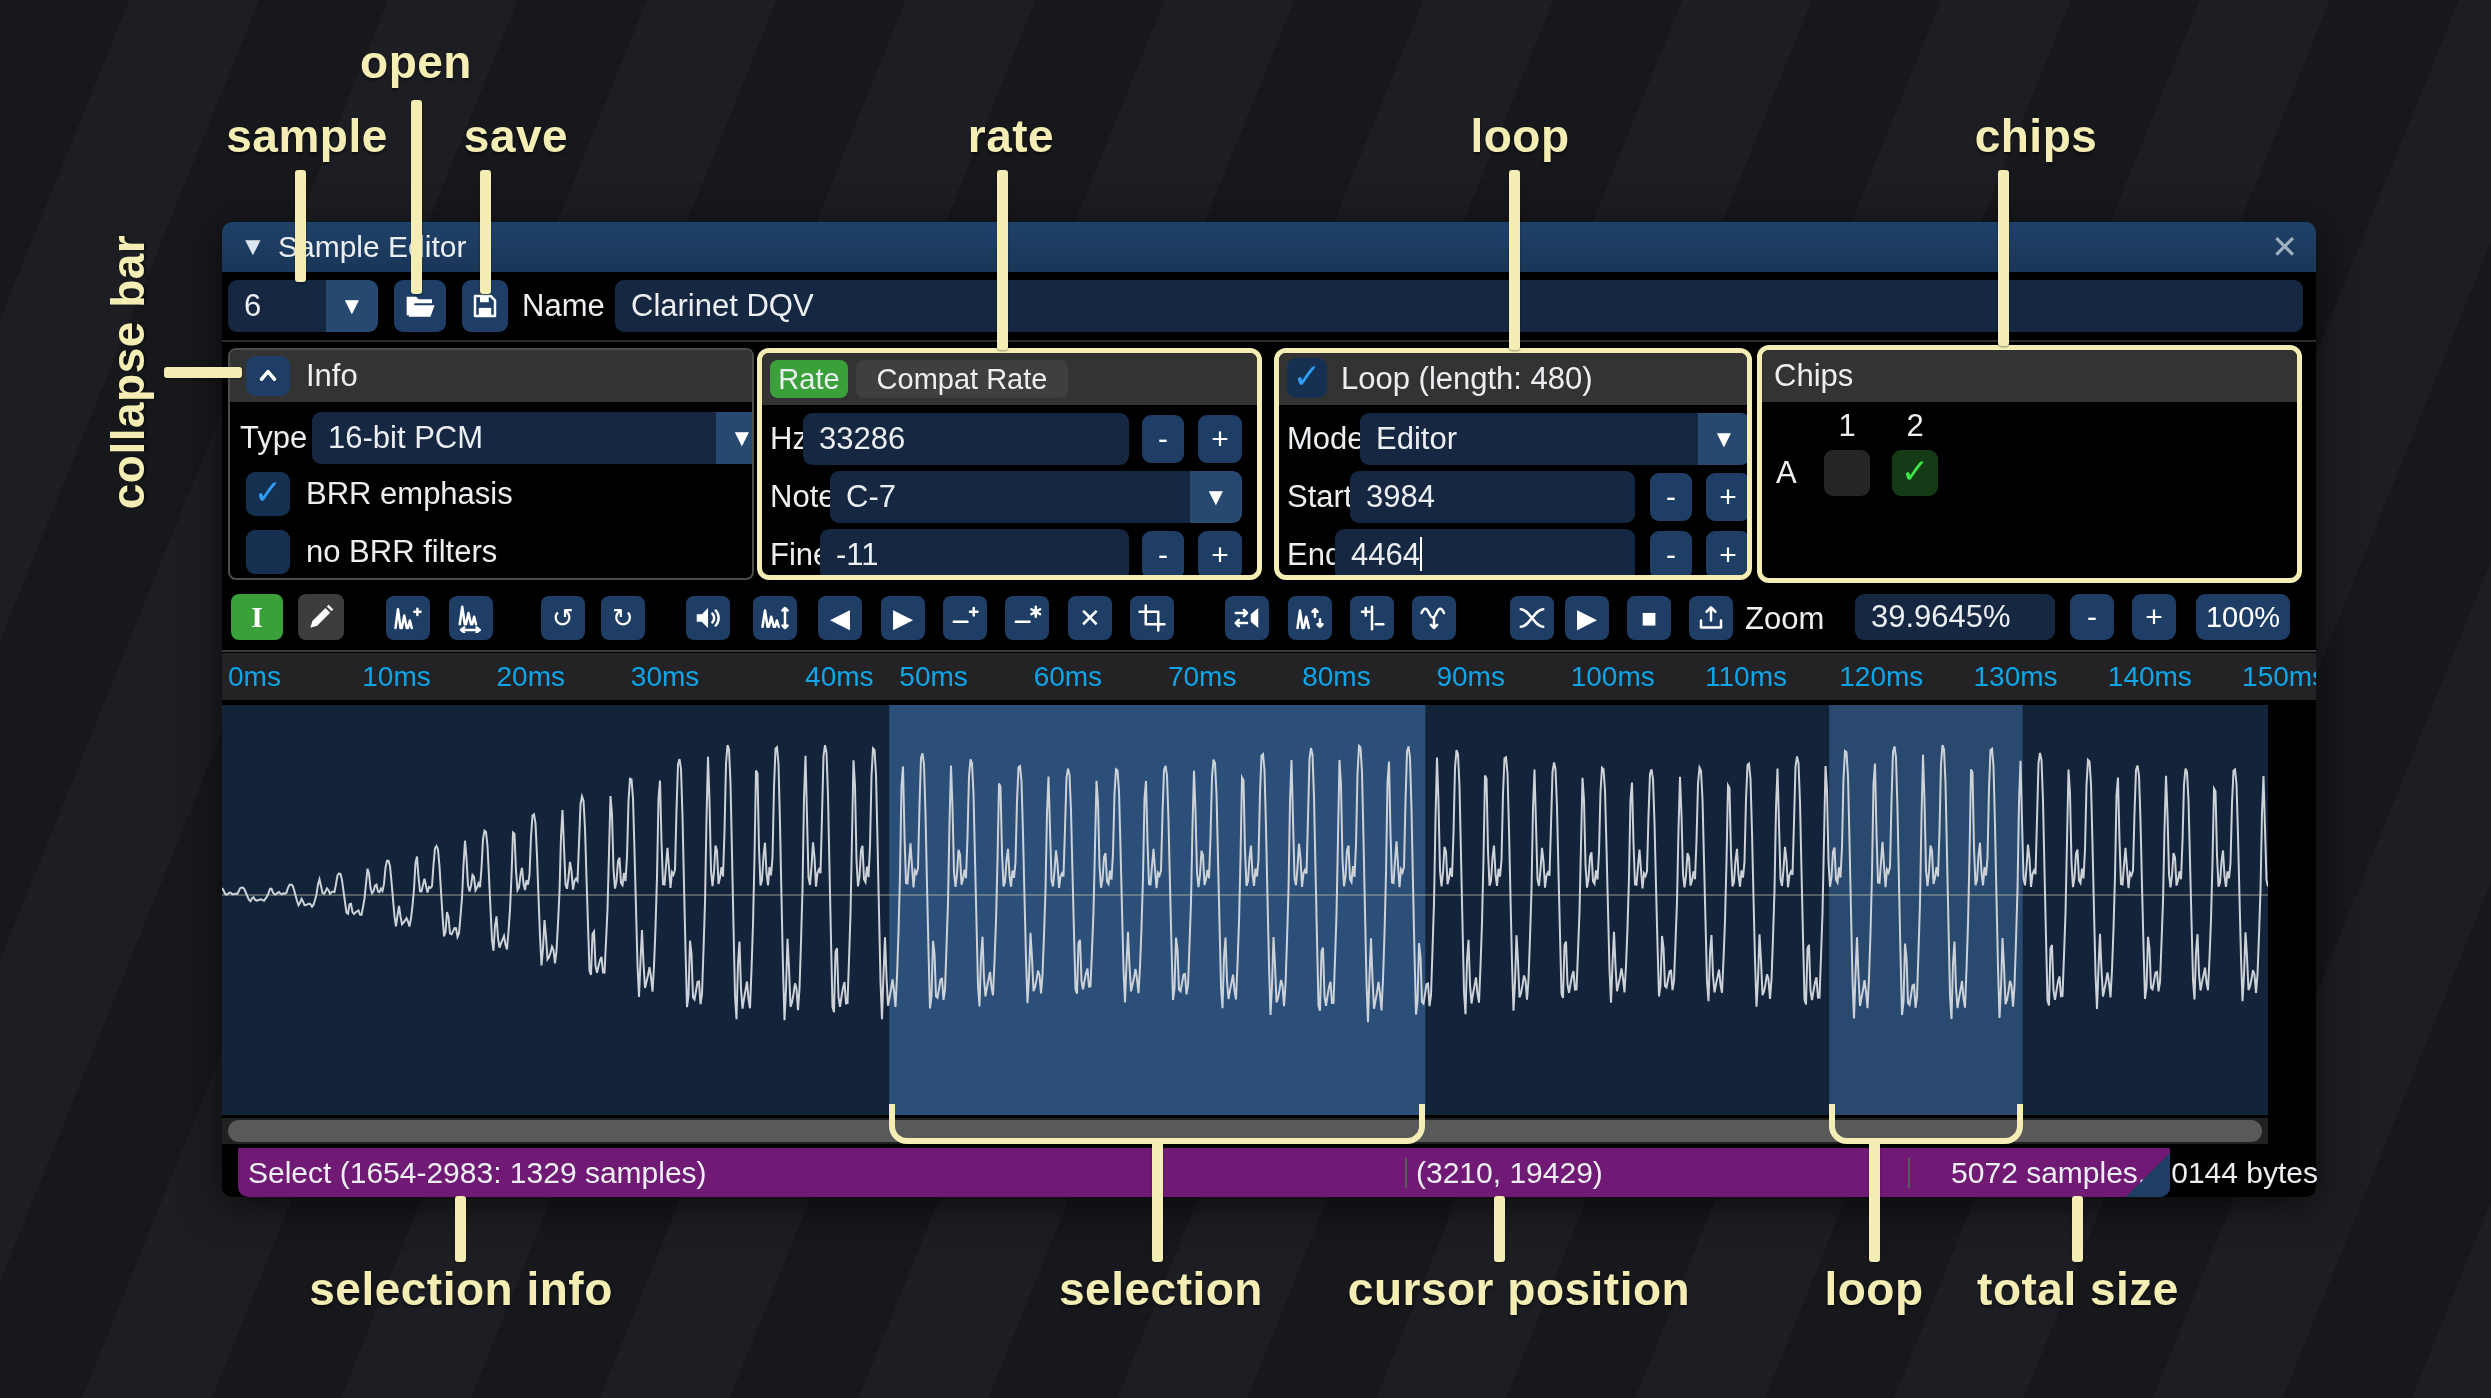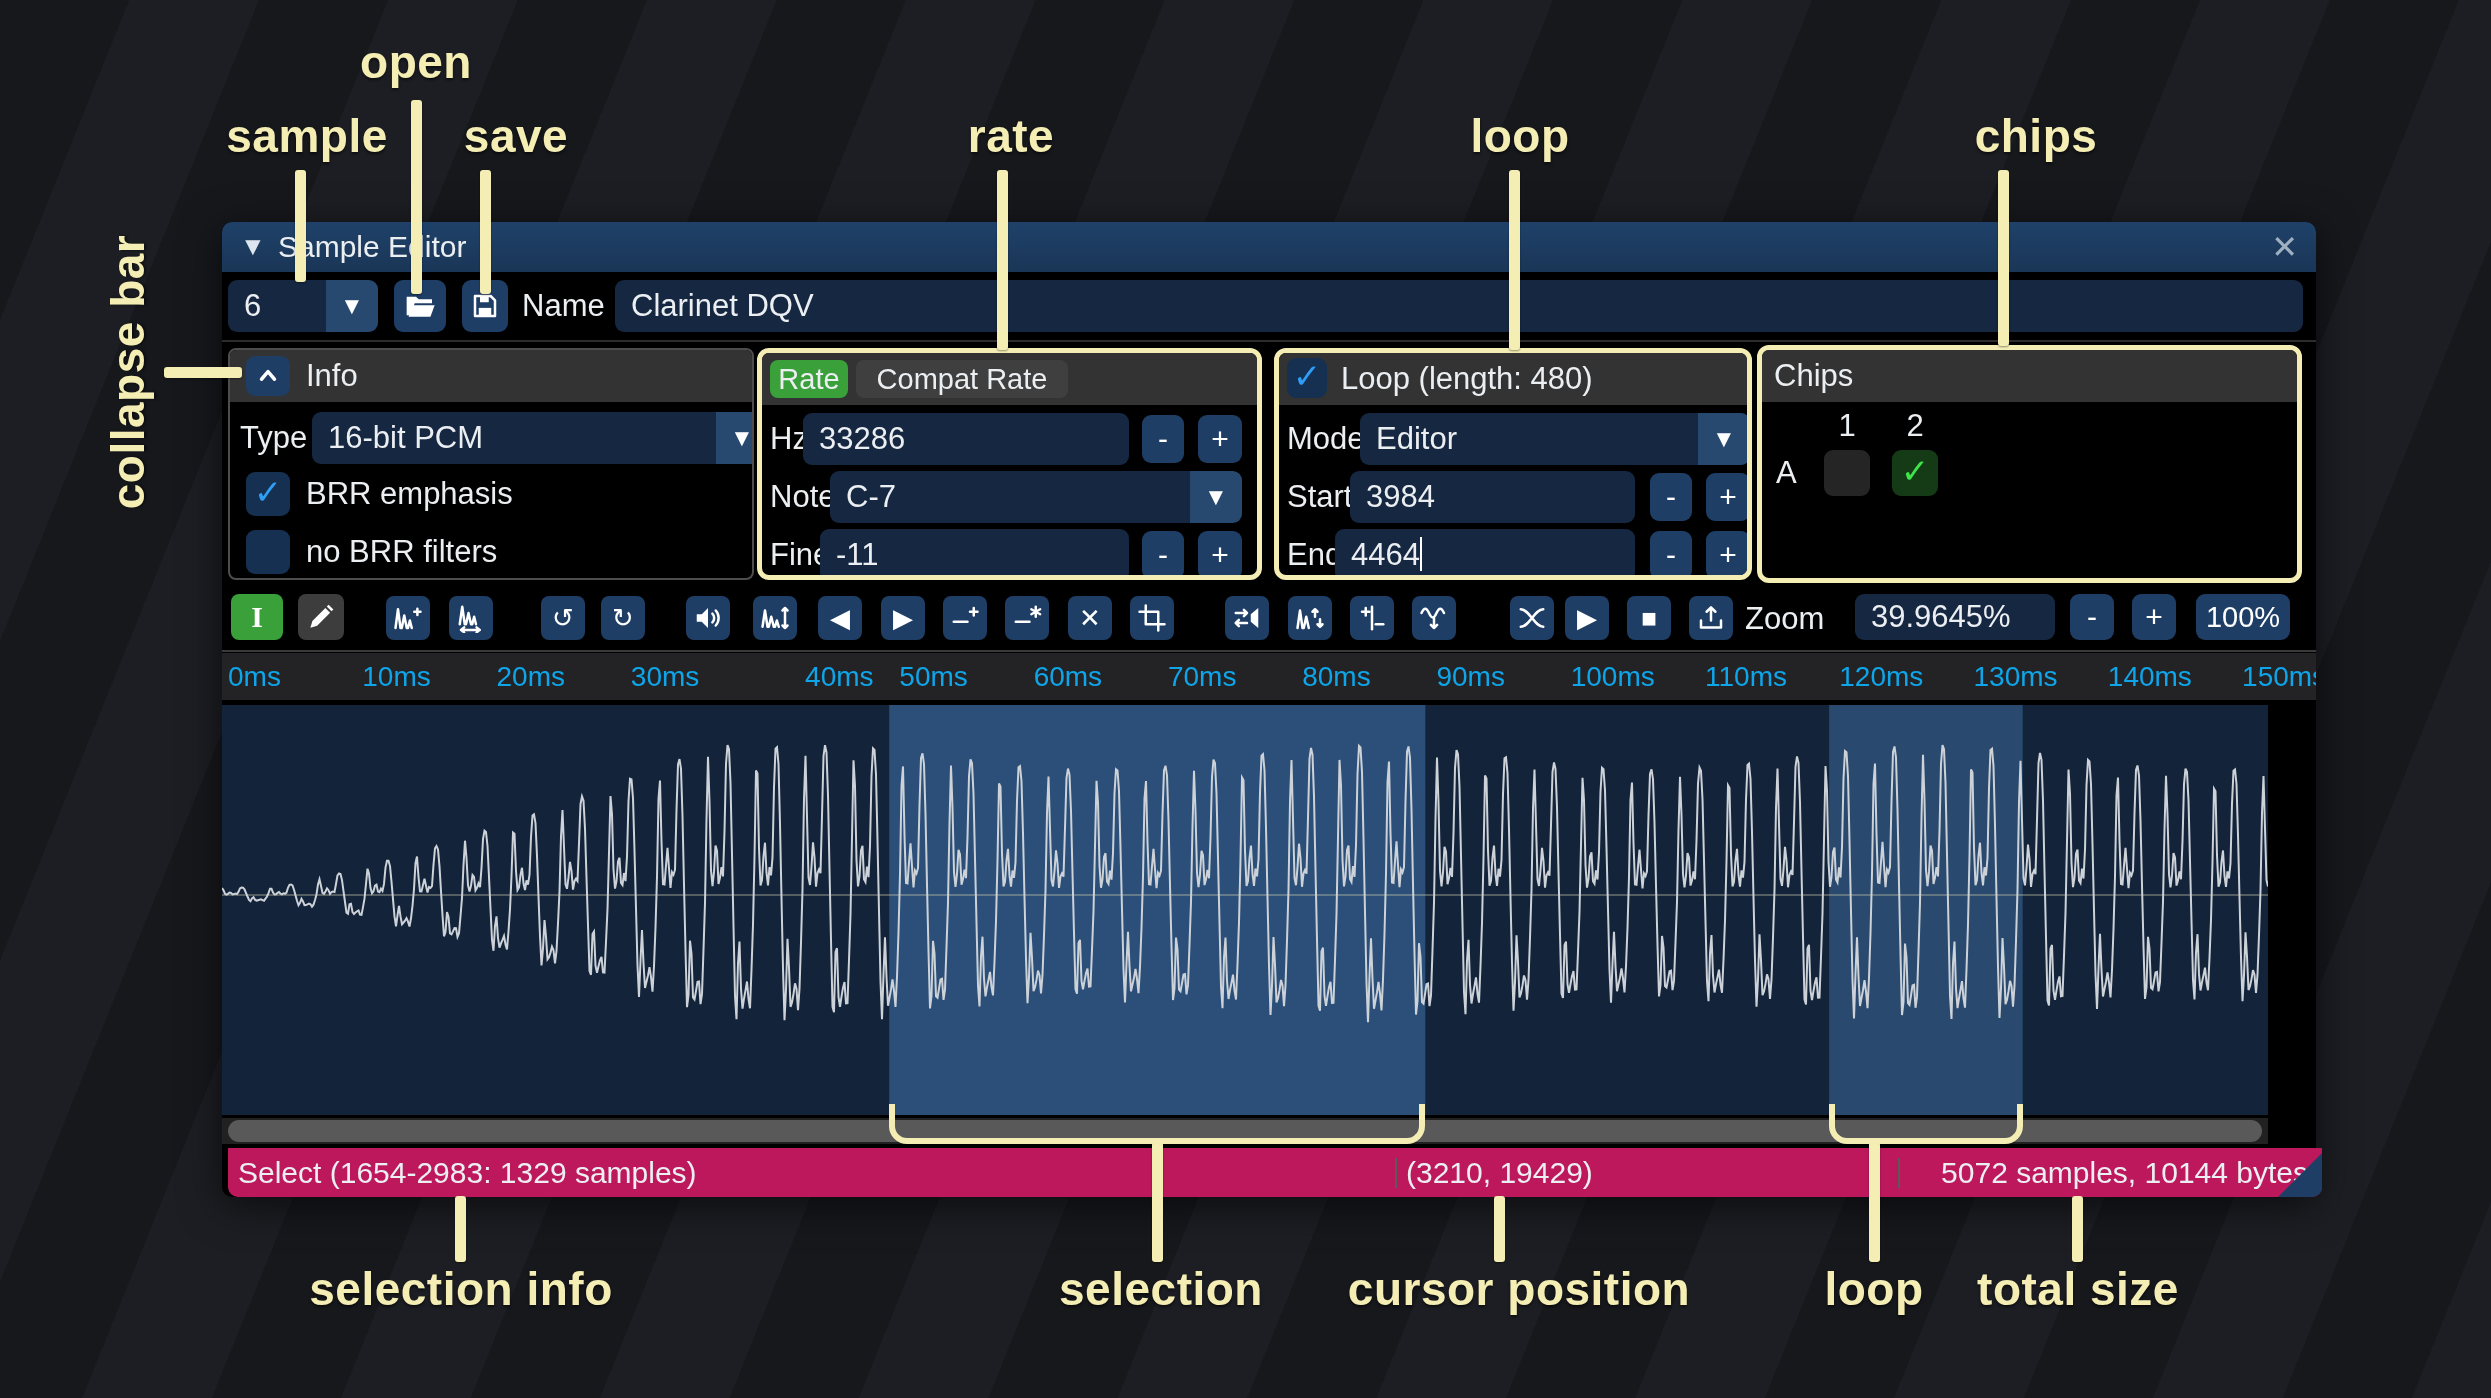--- a/index.html
+++ b/index.html
@@ -345,21 +345,21 @@
         <rect id="looprect" y="0" height="410" x="1607.1" width="193.6" fill="#29496e"></rect>
         <line id="zeroline" x1="0" y1="190" x2="2046" y2="190" stroke="rgba(210,205,170,0.35)" stroke-width="2"></line>
         <polyline id="wavepath" fill="none" stroke-width="2" points="0.0,183.0 1.5,185.3 3.0,188.8 4.5,189.6 6.0,188.8 7.5,187.5 9.0,187.8 10.5,189.4 12.0,189.1 13.5,188.6 15.0,189.1 16.5,186.8 18.0,183.4 19.5,182.5 21.0,182.7 22.5,184.4 24.0,188.0 25.5,191.5 27.0,195.0 28.5,196.2 30.0,193.4 31.5,192.3 33.0,194.7 34.5,195.7 36.0,195.2 37.5,194.8 39.0,194.3 40.5,195.2 42.0,195.7 43.5,193.7 45.0,191.5 46.5,188.1 48.0,183.7 49.5,183.8 51.0,187.6 52.5,189.5 54.0,189.2 55.5,187.9 57.0,187.1 58.5,188.7 60.0,189.4 61.5,188.3 63.0,188.8 64.5,187.6 66.0,182.8 67.5,179.9 69.0,179.5 70.5,180.4 72.0,184.7 73.5,190.2 75.0,195.8 76.5,200.2 78.0,197.9 79.5,193.8 81.0,196.4 82.5,200.1 84.0,199.9 85.5,199.4 87.0,198.6 88.5,199.3 90.0,201.7 91.5,199.7 93.0,195.0 94.5,189.4 96.0,179.4 97.5,174.3 99.0,181.0 100.5,187.9 102.0,188.8 103.5,186.6 105.0,183.4 106.5,185.2 108.0,188.9 109.5,187.1 111.0,186.6 112.5,187.0 114.0,179.0 115.5,170.3 117.0,168.4 118.5,169.0 120.0,175.1 121.5,186.1 123.0,197.0 124.5,207.6 126.0,208.7 127.5,199.3 129.0,198.8 130.5,207.1 132.0,209.0 133.5,207.6 135.0,206.3 136.5,205.5 138.0,209.6 139.5,209.9 141.0,202.1 142.5,193.7 144.0,178.9 145.5,163.7 147.0,168.4 148.5,183.1 150.0,188.3 151.5,186.2 153.0,180.7 154.5,179.6 156.0,186.6 157.5,187.2 159.0,183.7 160.5,186.0 162.0,178.9 163.5,162.6 165.0,155.8 166.5,155.7 168.0,161.1 169.5,176.7 171.0,194.1 172.5,211.4 174.0,221.3 175.5,210.3 177.0,200.9 178.5,211.4 180.0,219.3 181.5,217.5 183.0,215.7 184.5,213.2 186.0,216.6 187.5,221.5 189.0,213.3 190.5,200.8 192.0,184.0 193.5,157.8 195.0,151.6 196.5,172.0 198.0,186.3 199.5,186.4 201.0,179.9 202.5,173.7 204.0,180.8 205.5,187.6 207.0,182.0 208.5,182.9 210.0,181.1 211.5,159.8 213.0,143.3 214.5,141.1 216.0,144.4 217.5,161.4 219.0,186.2 220.5,210.2 222.0,231.3 223.5,227.1 225.0,207.0 226.5,212.0 228.0,228.4 229.5,229.4 231.0,226.4 232.5,223.0 234.0,223.1 235.5,231.9 237.0,228.2 238.5,211.2 240.0,193.0 241.5,160.3 243.0,135.7 244.5,153.2 246.0,180.2 247.5,186.5 249.0,180.8 250.5,170.0 252.0,172.0 253.5,185.4 255.0,182.8 256.5,178.4 258.0,182.2 259.5,163.0 261.0,134.1 262.5,125.7 264.0,126.9 265.5,141.0 267.0,172.1 268.5,203.7 270.0,235.0 271.5,245.8 273.0,221.0 274.5,211.3 276.0,233.1 277.5,242.6 279.0,238.3 280.5,234.8 282.0,230.9 283.5,239.5 285.0,244.4 286.5,226.2 288.0,204.4 289.5,170.9 291.0,127.5 292.5,128.7 294.0,166.3 295.5,185.1 297.0,182.4 298.5,169.8 300.0,162.8 301.5,178.3 303.0,185.0 304.5,175.3 306.0,179.6 307.5,170.0 309.0,132.0 310.5,110.6 312.0,109.3 313.5,118.2 315.0,150.9 316.5,191.6 318.0,231.1 319.5,260.4 321.0,243.5 322.5,215.0 324.0,231.7 325.5,254.4 327.0,252.2 328.5,247.6 330.0,241.7 331.5,245.2 333.0,258.3 334.5,245.8 336.0,218.4 337.5,186.6 339.0,131.6 340.5,105.0 342.0,142.2 343.5,179.2 345.0,183.8 346.5,172.4 348.0,156.9 349.5,166.2 351.0,184.7 352.5,176.0 354.0,173.6 355.5,175.9 357.0,138.6 358.5,99.2 360.0,91.4 361.5,95.6 363.0,123.6 364.5,172.8 366.0,220.3 367.5,265.8 369.0,269.8 370.5,229.1 372.0,226.6 373.5,260.6 375.0,267.9 376.5,261.3 378.0,255.3 379.5,251.8 381.0,267.3 382.5,267.6 384.0,236.9 385.5,204.1 387.0,147.9 388.5,91.0 390.0,109.5 391.5,164.3 393.0,183.6 394.5,176.1 396.0,156.4 397.5,152.7 399.0,177.9 400.5,180.1 402.0,168.0 403.5,176.1 405.0,151.6 406.5,96.3 408.0,73.8 409.5,74.4 411.0,93.3 412.5,145.8 414.0,203.4 415.5,260.2 417.0,291.9 418.5,255.7 420.0,225.1 421.5,258.2 423.0,283.0 424.5,276.7 426.0,270.4 427.5,262.1 429.0,272.2 430.5,286.7 432.0,261.1 433.5,222.7 435.0,171.9 436.5,93.6 438.0,75.5 439.5,136.7 441.0,179.1 442.5,179.5 444.0,160.5 445.5,142.8 447.0,163.5 448.5,183.0 450.0,167.2 451.5,169.8 453.0,164.7 454.5,105.1 456.0,59.5 457.5,54.1 459.0,63.9 460.5,111.2 462.0,179.7 463.5,245.0 465.0,302.1 466.5,290.1 468.0,235.7 469.5,248.8 471.0,292.4 472.5,294.5 474.0,286.0 475.5,276.8 477.0,276.5 478.5,299.1 480.0,288.9 481.5,244.7 483.0,197.8 484.5,113.9 486.0,51.7 487.5,96.6 489.0,165.2 490.5,181.2 492.0,166.9 493.5,140.5 495.0,145.6 496.5,178.9 498.0,172.6 499.5,162.1 501.0,171.4 502.5,126.1 504.0,58.9 505.5,40.1 507.0,44.1 508.5,77.7 510.0,149.3 511.5,220.9 513.0,290.9 514.5,314.2 516.0,258.5 517.5,236.6 519.0,283.8 520.5,303.6 522.0,293.7 523.5,285.4 525.0,276.5 526.5,293.9 528.0,303.3 529.5,264.9 531.0,219.6 532.5,151.7 534.0,65.5 535.5,68.5 537.0,143.4 538.5,180.4 540.0,175.2 541.5,151.0 543.0,137.7 544.5,167.7 546.0,180.5 547.5,162.2 549.0,170.4 550.5,152.7 552.0,82.4 553.5,43.6 555.0,42.2 556.5,59.2 558.0,119.3 559.5,192.9 561.0,263.6 562.5,315.3 564.0,284.6 565.5,233.9 567.0,262.8 568.5,301.8 570.0,297.5 571.5,289.0 573.0,278.3 574.5,283.6 576.0,305.2 577.5,283.6 579.0,237.4 580.5,184.4 582.0,93.8 583.5,50.7 585.0,112.1 586.5,172.5 588.0,180.0 589.5,161.8 591.0,137.3 592.5,152.4 594.0,181.6 595.5,168.1 597.0,164.4 598.5,168.2 600.0,111.0 601.5,51.2 603.0,40.2 604.5,47.3 606.0,90.3 607.5,164.3 609.0,235.0 610.5,301.9 612.0,307.2 613.5,247.0 615.0,243.2 616.5,291.8 618.0,301.8 619.5,291.7 621.0,282.6 622.5,277.1 624.0,298.4 625.5,298.1 627.0,255.0 628.5,209.4 630.0,132.4 631.5,55.2 633.0,81.0 634.5,155.5 636.0,181.4 637.5,171.5 639.0,145.5 640.5,140.9 642.0,174.2 643.5,177.1 645.0,161.6 646.5,172.1 648.0,141.0 649.5,71.1 651.0,43.3 652.5,44.9 654.0,69.3 655.5,135.2 657.0,206.6 658.5,276.1 660.0,314.2 661.5,269.6 663.0,232.3 664.5,271.7 666.0,300.8 667.5,292.7 669.0,284.7 670.5,274.4 672.0,285.6 673.5,301.9 675.0,271.8 676.5,227.4 678.0,169.4 679.5,81.0 681.0,61.4 682.5,130.4 684.0,177.9 685.5,178.4 687.0,157.6 688.5,138.4 690.0,161.2 691.5,182.4 693.0,165.5 694.5,168.5 696.0,163.2 697.5,100.5 699.0,53.2 700.5,48.3 702.0,59.3 703.5,108.8 705.0,179.4 706.5,246.1 708.0,303.5 709.5,290.9 711.0,235.8 712.5,248.5 714.0,291.4 715.5,292.8 717.0,283.9 718.5,274.4 720.0,273.7 721.5,294.9 723.0,284.6 724.5,242.1 726.0,197.4 727.5,118.4 729.0,60.6 730.5,103.1 732.0,167.1 733.5,181.9 735.0,168.8 736.5,144.7 738.0,149.4 739.5,179.8 741.0,174.1 742.5,164.6 744.0,173.1 745.5,132.0 747.0,71.2 748.5,54.4 750.0,58.2 751.5,88.7 753.0,153.4 754.5,217.8 756.0,280.7 757.5,301.4 759.0,251.4 760.5,231.7 762.0,273.8 763.5,291.3 765.0,282.3 766.5,274.8 768.0,266.9 769.5,282.1 771.0,290.4 772.5,256.2 774.0,216.2 775.5,155.6 777.0,78.5 778.5,81.4 780.0,148.4 781.5,181.4 783.0,176.8 784.5,155.4 786.0,143.8 787.5,170.3 789.0,181.6 790.5,165.5 792.0,172.8 793.5,157.3 795.0,95.9 796.5,62.2 798.0,61.1 799.5,76.2 801.0,128.6 802.5,192.5 804.0,253.7 805.5,298.3 807.0,271.7 808.5,227.8 810.0,252.7 811.5,286.1 813.0,282.3 814.5,274.9 816.0,265.6 817.5,270.1 819.0,288.4 820.5,269.9 822.0,230.4 823.5,185.2 825.0,108.1 826.5,71.5 828.0,123.8 829.5,175.1 831.0,181.5 832.5,166.1 834.0,145.4 835.5,158.1 837.0,182.9 838.5,171.5 840.0,168.4 841.5,171.6 843.0,123.3 844.5,72.9 846.0,63.6 847.5,69.6 849.0,105.9 850.5,168.3 852.0,228.0 853.5,284.4 855.0,288.8 856.5,238.1 858.0,234.8 859.5,275.9 861.0,284.3 862.5,275.8 864.0,268.2 865.5,263.5 867.0,281.5 868.5,281.3 870.0,244.9 871.5,206.4 873.0,141.3 874.5,75.8 876.0,97.7 877.5,160.7 879.0,182.7 880.5,174.3 882.0,152.2 883.5,148.2 885.0,176.5 886.5,179.0 888.0,165.7 889.5,174.7 891.0,148.1 892.5,88.2 894.0,64.3 895.5,65.5 897.0,86.3 898.5,142.8 900.0,204.3 901.5,264.3 903.0,297.4 904.5,258.9 906.0,226.7 907.5,261.0 909.0,286.4 910.5,279.5 912.0,272.7 913.5,263.8 915.0,273.8 916.5,288.2 918.0,261.9 919.5,223.0 921.0,171.8 922.5,93.6 924.0,76.0 925.5,137.1 927.0,179.2 928.5,179.6 930.0,161.1 931.5,143.8 933.0,164.2 934.5,183.2 936.0,167.9 937.5,170.6 939.0,165.7 940.5,108.7 942.0,65.4 943.5,60.7 945.0,70.4 946.5,115.5 948.0,180.3 949.5,241.7 951.0,295.0 952.5,283.5 954.0,232.5 955.5,244.6 957.0,284.7 958.5,286.3 960.0,278.2 961.5,269.5 963.0,269.0 964.5,289.4 966.0,279.9 967.5,239.6 969.0,197.0 970.5,121.5 972.0,65.8 973.5,106.3 975.0,167.9 976.5,182.1 978.0,169.4 979.5,145.8 981.0,150.3 982.5,180.1 984.0,174.4 985.5,165.0 987.0,173.3 988.5,132.5 990.0,71.8 991.5,54.7 993.0,58.2 994.5,88.4 996.0,153.1 997.5,218.1 999.0,281.8 1000.5,303.1 1002.0,252.4 1003.5,232.6 1005.0,275.8 1006.5,294.0 1008.0,285.1 1009.5,277.6 1011.0,269.6 1012.5,285.7 1014.0,294.5 1015.5,259.2 1017.0,217.4 1018.5,153.9 1020.0,72.5 1021.5,75.3 1023.0,146.0 1024.5,180.9 1026.0,176.0 1027.5,153.1 1029.0,140.5 1030.5,168.8 1032.0,180.9 1033.5,163.6 1035.0,171.4 1036.5,154.6 1038.0,87.7 1039.5,50.6 1041.0,49.1 1042.5,65.3 1044.0,122.5 1045.5,192.8 1047.0,260.3 1048.5,309.9 1050.0,280.6 1051.5,232.1 1053.0,259.9 1054.5,297.4 1056.0,293.3 1057.5,285.2 1059.0,275.0 1060.5,280.2 1062.0,301.1 1063.5,280.4 1065.0,235.8 1066.5,184.6 1068.0,96.9 1069.5,55.0 1071.0,114.4 1072.5,173.0 1074.0,180.2 1075.5,162.6 1077.0,138.7 1078.5,153.3 1080.0,181.8 1081.5,168.6 1083.0,165.0 1084.5,168.6 1086.0,112.6 1087.5,53.9 1089.0,42.9 1090.5,49.7 1092.0,91.9 1093.5,164.7 1095.0,234.4 1096.5,300.5 1098.0,305.8 1099.5,246.4 1101.0,242.7 1102.5,291.0 1104.0,300.9 1105.5,291.1 1107.0,282.1 1108.5,276.7 1110.0,298.0 1111.5,297.9 1113.0,254.9 1114.5,209.4 1116.0,132.4 1117.5,54.9 1119.0,80.6 1120.5,155.3 1122.0,181.4 1123.5,171.4 1125.0,145.2 1126.5,140.5 1128.0,174.0 1129.5,177.0 1131.0,161.2 1132.5,171.9 1134.0,140.3 1135.5,69.2 1137.0,40.9 1138.5,42.4 1140.0,67.1 1141.5,134.1 1143.0,206.9 1144.5,277.9 1146.0,317.1 1147.5,271.5 1149.0,233.4 1150.5,273.8 1152.0,303.8 1153.5,295.5 1155.0,287.4 1156.5,276.9 1158.0,288.6 1159.5,305.5 1161.0,274.5 1162.5,228.7 1164.0,168.7 1165.5,77.1 1167.0,56.6 1168.5,128.2 1170.0,177.4 1171.5,177.9 1173.0,156.3 1174.5,136.3 1176.0,160.0 1177.5,182.1 1179.0,164.5 1180.5,167.5 1182.0,162.0 1183.5,96.3 1185.0,46.7 1186.5,41.4 1188.0,52.8 1189.5,104.7 1191.0,178.9 1192.5,249.0 1194.0,309.6 1195.5,296.3 1197.0,238.2 1198.5,251.8 1200.0,297.0 1201.5,298.6 1203.0,289.3 1204.5,279.3 1206.0,278.6 1207.5,301.2 1209.0,290.3 1210.5,245.2 1212.0,197.8 1213.5,114.0 1215.0,52.6 1216.5,97.6 1218.0,165.6 1219.5,181.4 1221.0,167.5 1222.5,141.7 1224.0,146.7 1225.5,179.2 1227.0,173.1 1228.5,162.9 1230.0,171.9 1231.5,128.1 1233.0,63.1 1234.5,45.1 1236.0,49.1 1237.5,81.6 1239.0,150.8 1240.5,219.8 1242.0,287.0 1243.5,309.3 1245.0,255.7 1246.5,234.7 1248.0,279.8 1249.5,298.5 1251.0,289.0 1252.5,280.9 1254.0,272.4 1255.5,288.8 1257.0,297.6 1258.5,261.0 1260.0,218.1 1261.5,153.1 1263.0,70.4 1264.5,73.6 1266.0,145.4 1267.5,180.8 1269.0,175.9 1270.5,152.9 1272.0,140.5 1273.5,168.9 1275.0,181.0 1276.5,163.8 1278.0,171.6 1279.5,155.0 1281.0,89.3 1282.5,53.2 1284.0,52.2 1285.5,68.3 1287.0,124.3 1288.5,192.7 1290.0,258.0 1291.5,305.7 1293.0,277.1 1294.5,230.4 1296.0,256.8 1297.5,292.5 1299.0,288.3 1300.5,280.4 1302.0,270.5 1303.5,275.2 1305.0,294.6 1306.5,274.9 1308.0,232.9 1309.5,184.9 1311.0,103.2 1312.5,64.5 1314.0,119.9 1315.5,174.2 1317.0,181.0 1318.5,164.8 1320.0,142.9 1321.5,156.4 1323.0,182.6 1324.5,170.5 1326.0,167.3 1327.5,170.6 1329.0,119.9 1330.5,67.1 1332.0,57.5 1333.5,63.9 1335.0,102.0 1336.5,167.3 1338.0,229.7 1339.5,288.5 1341.0,293.0 1342.5,240.1 1344.0,236.6 1345.5,279.2 1347.0,287.9 1348.5,279.0 1350.0,271.0 1351.5,266.1 1353.0,284.6 1354.5,284.3 1356.0,246.6 1357.5,206.9 1359.0,139.9 1360.5,72.7 1362.0,95.2 1363.5,160.0 1365.0,182.6 1366.5,174.0 1368.0,151.4 1369.5,147.4 1371.0,176.3 1372.5,178.8 1374.0,165.3 1375.5,174.5 1377.0,147.5 1378.5,86.8 1380.0,62.8 1381.5,64.2 1383.0,85.4 1384.5,142.5 1386.0,204.4 1387.5,264.7 1389.0,297.8 1390.5,259.1 1392.0,226.7 1393.5,261.0 1395.0,286.3 1396.5,279.3 1398.0,272.4 1399.5,263.5 1401.0,273.3 1402.5,287.5 1404.0,261.3 1405.5,222.6 1407.0,172.0 1408.5,94.8 1410.0,77.5 1411.5,137.9 1413.0,179.4 1414.5,179.8 1416.0,161.6 1417.5,144.7 1419.0,164.7 1420.5,183.3 1422.0,168.4 1423.5,171.0 1425.0,166.3 1426.5,110.8 1428.0,68.9 1429.5,64.4 1431.0,74.0 1432.5,117.8 1434.0,180.6 1435.5,240.0 1437.0,291.4 1438.5,280.2 1440.0,231.0 1441.5,242.5 1443.0,281.1 1444.5,282.5 1446.0,274.7 1447.5,266.2 1449.0,265.7 1450.5,285.1 1452.0,275.9 1453.5,237.4 1455.0,196.7 1456.5,124.7 1458.0,71.7 1459.5,110.4 1461.0,169.0 1462.5,182.5 1464.0,170.5 1465.5,148.1 1467.0,152.4 1468.5,180.6 1470.0,175.3 1471.5,166.3 1473.0,174.2 1474.5,135.7 1476.0,78.5 1477.5,62.5 1479.0,65.8 1480.5,94.3 1482.0,155.3 1483.5,216.4 1485.0,276.3 1486.5,296.2 1488.0,248.6 1489.5,230.0 1491.0,270.5 1492.5,287.5 1494.0,279.1 1495.5,272.1 1497.0,264.6 1498.5,279.6 1500.0,287.8 1501.5,254.7 1503.0,215.6 1504.5,156.2 1506.0,80.2 1507.5,82.9 1509.0,148.9 1510.5,181.5 1512.0,176.9 1513.5,155.5 1515.0,143.8 1516.5,170.2 1518.0,181.6 1519.5,165.4 1521.0,172.6 1522.5,156.9 1524.0,94.5 1525.5,60.0 1527.0,58.6 1528.5,73.7 1530.0,127.0 1531.5,192.6 1533.0,255.6 1534.5,301.8 1536.0,274.5 1537.5,229.2 1539.0,255.2 1540.5,290.2 1542.0,286.4 1543.5,278.9 1545.0,269.4 1546.5,274.3 1548.0,293.8 1549.5,274.5 1551.0,232.8 1552.5,184.9 1554.0,102.8 1555.5,63.6 1557.0,119.2 1558.5,174.0 1560.0,180.8 1561.5,164.3 1563.0,141.9 1564.5,155.6 1566.0,182.3 1567.5,169.9 1569.0,166.5 1570.5,169.9 1572.0,117.1 1573.5,61.8 1575.0,51.4 1576.5,57.8 1578.0,97.5 1579.5,166.1 1581.0,231.9 1582.5,294.4 1584.0,299.5 1585.5,243.4 1587.0,239.8 1588.5,285.7 1590.0,295.2 1591.5,285.9 1593.0,277.5 1594.5,272.4 1596.0,292.7 1597.5,292.6 1599.0,251.8 1600.5,208.5 1602.0,135.0 1603.5,61.0 1605.0,85.5 1606.5,156.8 1608.0,181.8 1609.5,172.2 1611.0,147.0 1612.5,142.5 1614.0,174.6 1615.5,177.5 1617.0,162.3 1618.5,172.5 1620.0,142.1 1621.5,73.5 1623.0,46.0 1624.5,47.3 1626.0,71.1 1627.5,135.9 1629.0,206.4 1630.5,275.3 1632.0,313.4 1633.5,269.3 1635.0,232.2 1636.5,271.7 1638.0,301.0 1639.5,293.0 1641.0,285.2 1642.5,275.1 1644.0,286.5 1645.5,303.2 1647.0,272.9 1648.5,228.0 1650.0,169.0 1651.5,78.8 1653.0,58.5 1654.5,129.0 1656.0,177.6 1657.5,178.0 1659.0,156.7 1660.5,136.8 1662.0,160.3 1663.5,182.2 1665.0,164.6 1666.5,167.6 1668.0,162.1 1669.5,96.5 1671.0,46.9 1672.5,41.5 1674.0,52.7 1675.5,104.6 1677.0,178.8 1678.5,249.2 1680.0,310.1 1681.5,296.9 1683.0,238.6 1684.5,252.3 1686.0,298.0 1687.5,299.8 1689.0,290.5 1690.5,280.4 1692.0,279.8 1693.5,302.8 1695.0,291.9 1696.5,246.1 1698.0,198.0 1699.5,112.6 1701.0,49.8 1702.5,95.7 1704.0,165.1 1705.5,181.2 1707.0,166.9 1708.5,140.5 1710.0,145.6 1711.5,178.9 1713.0,172.6 1714.5,162.1 1716.0,171.4 1717.5,126.1 1719.0,58.9 1720.5,40.2 1722.0,44.3 1723.5,77.8 1725.0,149.4 1726.5,220.9 1728.0,290.8 1729.5,314.0 1731.0,258.3 1732.5,236.5 1734.0,283.6 1735.5,303.2 1737.0,293.3 1738.5,285.0 1740.0,276.1 1741.5,293.4 1743.0,302.7 1744.5,264.4 1746.0,219.4 1747.5,151.3 1749.0,64.4 1750.5,67.6 1752.0,143.1 1753.5,180.3 1755.0,175.1 1756.5,150.9 1758.0,137.7 1759.5,167.7 1761.0,180.5 1762.5,162.3 1764.0,170.5 1765.5,153.0 1767.0,83.3 1768.5,45.0 1770.0,43.8 1771.5,60.8 1773.0,120.3 1774.5,192.9 1776.0,262.3 1777.5,313.0 1779.0,282.8 1780.5,233.0 1782.0,261.2 1783.5,299.2 1785.0,294.8 1786.5,286.4 1788.0,275.9 1789.5,281.0 1791.0,301.7 1792.5,280.7 1794.0,235.8 1795.5,184.6 1797.0,97.2 1798.5,55.7 1800.0,115.0 1801.5,173.1 1803.0,180.4 1804.5,163.0 1806.0,139.6 1807.5,154.0 1809.0,182.0 1810.5,169.1 1812.0,165.6 1813.5,169.2 1815.0,114.9 1816.5,58.2 1818.0,48.0 1819.5,54.9 1821.0,95.7 1822.5,165.7 1824.0,232.5 1825.5,295.5 1827.0,300.4 1828.5,243.7 1830.0,240.0 1831.5,285.6 1833.0,294.8 1834.5,285.3 1836.0,276.7 1837.5,271.4 1839.0,291.2 1840.5,290.9 1842.0,250.6 1843.5,208.1 1845.0,136.4 1846.5,64.6 1848.0,88.7 1849.5,157.9 1851.0,182.1 1852.5,172.9 1854.0,148.8 1855.5,144.6 1857.0,175.4 1858.5,178.1 1860.0,163.7 1861.5,173.5 1863.0,144.8 1864.5,80.4 1866.0,54.9 1867.5,56.5 1869.0,79.0 1870.5,139.6 1872.0,205.2 1873.5,269.0 1875.0,304.0 1876.5,263.1 1878.0,228.8 1879.5,264.9 1881.0,291.5 1882.5,284.0 1884.0,276.7 1885.5,267.3 1887.0,277.5 1888.5,292.4 1890.0,264.8 1891.5,224.2 1893.0,171.2 1894.5,90.4 1896.0,72.5 1897.5,135.6 1899.0,178.9 1900.5,179.4 1902.0,160.4 1903.5,142.9 1905.0,163.7 1906.5,183.1 1908.0,167.7 1909.5,170.4 1911.0,165.5 1912.5,108.2 1914.0,65.0 1915.5,60.5 1917.0,70.5 1918.5,115.8 1920.0,180.3 1921.5,241.3 1923.0,293.9 1924.5,282.3 1926.0,231.9 1927.5,243.6 1929.0,282.9 1930.5,284.3 1932.0,276.2 1933.5,267.5 1935.0,266.9 1936.5,286.4 1938.0,277.0 1939.5,237.9 1941.0,196.8 1942.5,124.1 1944.0,70.8 1945.5,109.9 1947.0,168.9 1948.5,182.5 1950.0,170.4 1951.5,148.1 1953.0,152.4 1954.5,180.6 1956.0,175.3 1957.5,166.4 1959.0,174.3 1960.5,136.1 1962.0,79.4 1963.5,63.6 1965.0,67.1 1966.5,95.4 1968.0,155.7 1969.5,216.0 1971.0,274.9 1972.5,294.5 1974.0,247.6 1975.5,229.2 1977.0,268.9 1978.5,285.5 1980.0,277.1 1981.5,270.2 1983.0,262.7 1984.5,277.3 1986.0,285.2 1987.5,252.9 1989.0,214.9 1990.5,157.3 1992.0,83.7 1993.5,86.3 1995.0,150.2 1996.5,181.8 1998.0,177.4 1999.5,156.8 2001.0,145.5 2002.5,171.0 2004.0,181.9 2005.5,166.4 2007.0,173.4 2008.5,158.3 2010.0,98.7 2011.5,65.7 2013.0,64.5 2014.5,79.0 2016.0,130.0 2017.5,192.5 2019.0,252.4 2020.5,296.3 2022.0,270.3 2023.5,227.2 2025.0,251.8 2026.5,285.0 2028.0,281.3 2029.5,274.1 2031.0,265.1 2032.5,269.6 2034.0,288.0 2035.5,269.7 2037.0,230.4 2038.5,185.2 2040.0,107.9 2041.5,71.0 2043.0,123.5 2044.5,175.0 2046.0,181.4" stroke="#ccd2d8"></polyline>
       </svg>
     </div>
 
     <div class="abs" style="left:0;top:896px;width:2046px;height:26px;background:#212121">
       <div class="abs" style="left:6px;top:2px;width:2034px;height:22px;background:#595959;border-radius:11px"></div>
     </div>
 
-    <div class="abs" style="left:6px;top:926px;width:2094px;height:49px;background:#be185d;border-radius:0 0 10px 10px">
+    <div class="abs" style="left:16px;top:926px;width:1932px;height:49px;background:#701a75;border-radius:0 0 10px 10px">
       <div class="stattxt" style="left:10px">Select (1654-2983: 1329 samples)</div>
       <div class="sep" style="left:1167px"></div>
       <div class="stattxt" style="left:1178px">(3210, 19429)</div>
       <div class="sep" style="left:1670px"></div>
       <div class="stattxt" style="left:1680px;width:400px;text-align:right">5072 samples, 10144 bytes</div>
       <div class="abs" style="right:0;bottom:0;width:0;height:0;border-left:44px solid transparent;border-bottom:44px solid #1e3e66;border-radius:0 0 10px 0"></div>
     </div>
   </div>
 </div>
 

